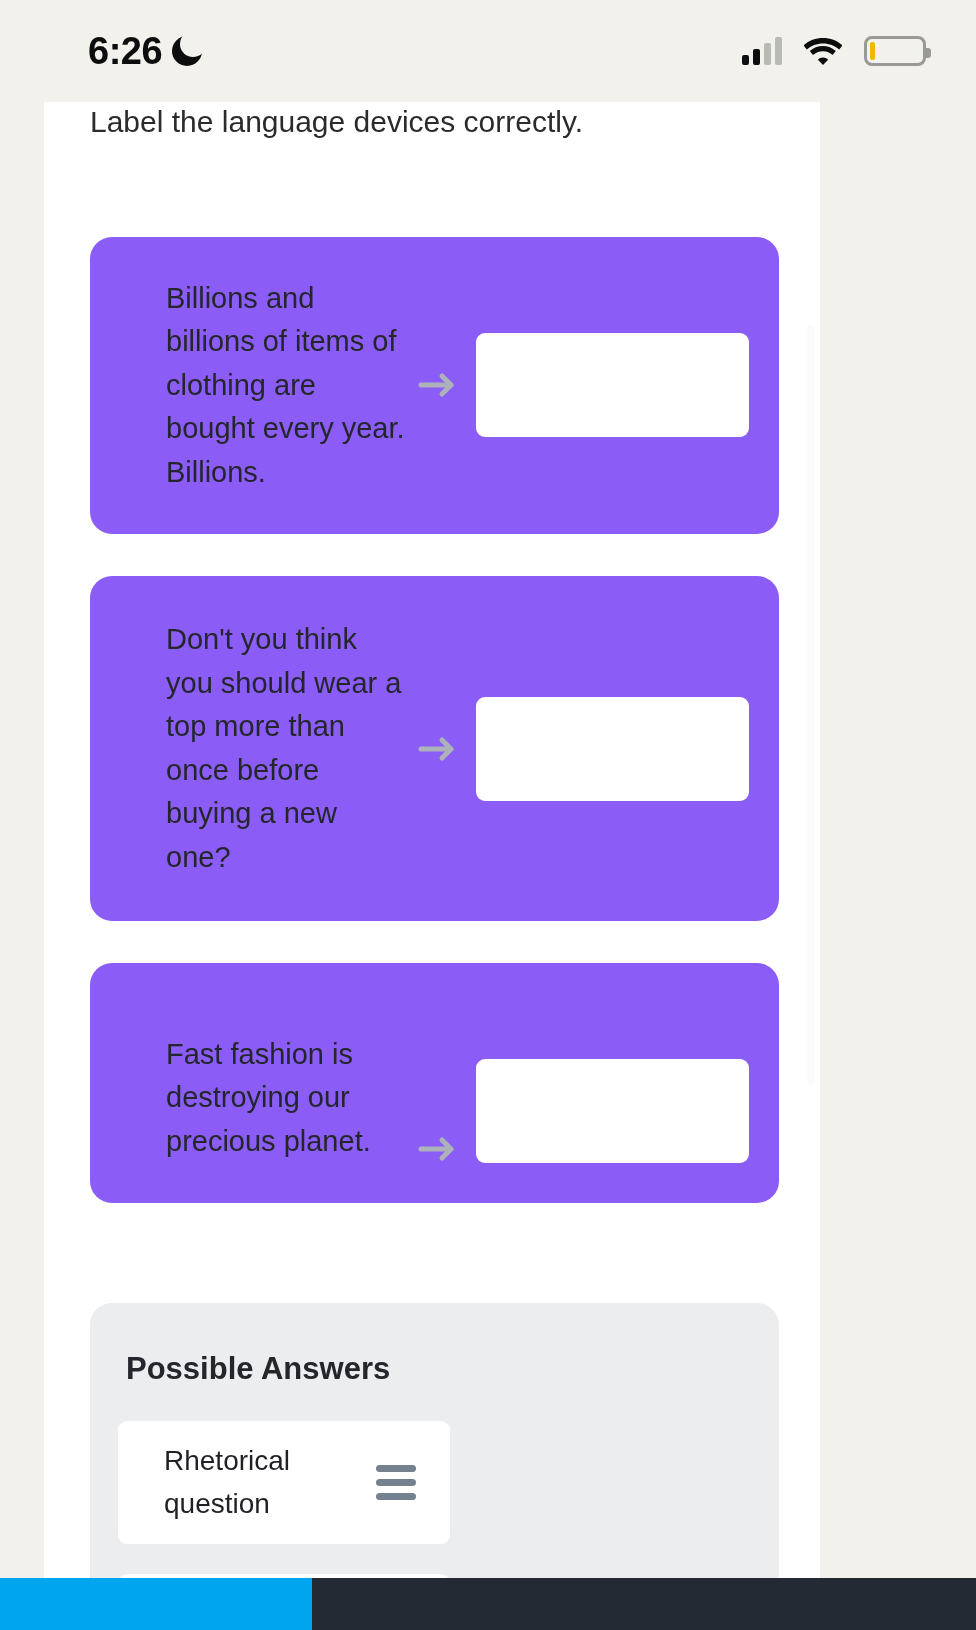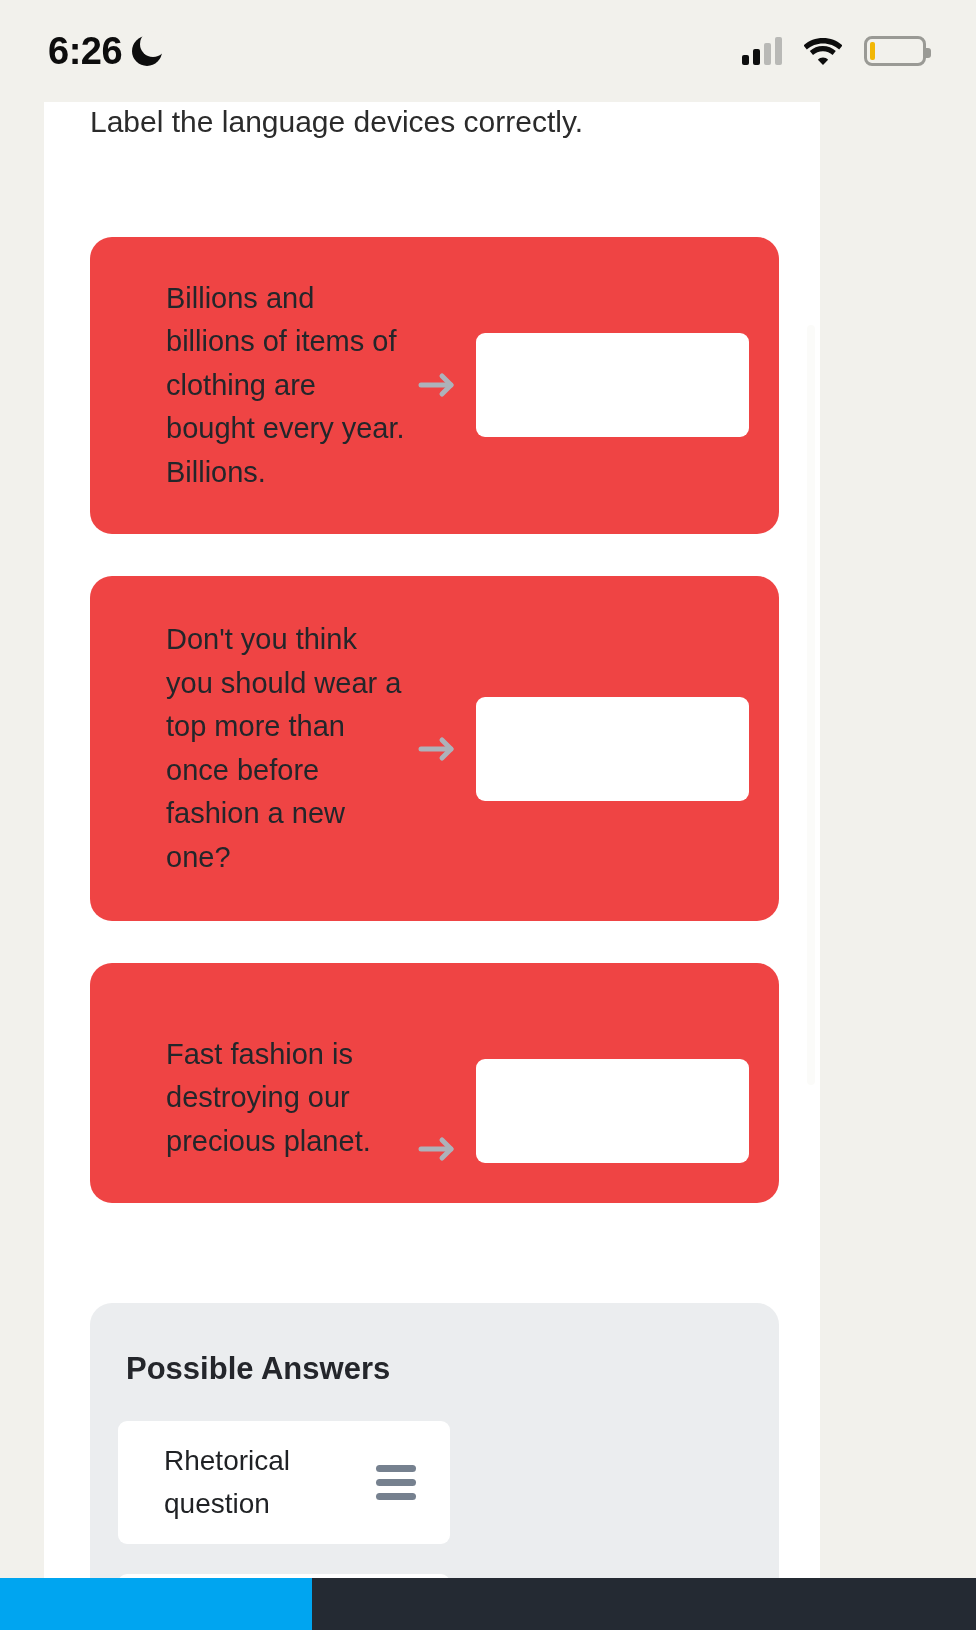--- a/index.html
+++ b/index.html
@@ -19,21 +19,21 @@
   
   .status-bar {
     position: absolute;
     top: 0; left: 0;
     width: 976px;
     height: 102px;
     background: #f2f1ec;
     display: flex;
     align-items: center;
     justify-content: space-between;
-    padding: 0 50px 0 48px;
+    padding: 0 50px 0 88px;
     z-index: 40;
   }
   .status-left {
     display: flex;
     align-items: center;
     gap: 10px;
   }
   .status-time {
     font-size: 38px;
     font-weight: bold;
@@ -148,21 +148,21 @@
   
   .cards {
     padding: 0 41px 0 46px;
     margin-top: 96px;
     display: flex;
     flex-direction: column;
     gap: 42px;
   }
 
   .task-card {
-    background: #ef4444;
+    background: #8b5cf6;
     border-radius: 22px;
     display: flex;
     align-items: center;
     padding: 40px 30px 40px 76px;
     min-height: 250px;
   }
 
   .task-prompt {
     width: 240px;
     flex: 0 0 240px;
@@ -301,21 +301,21 @@
       <div class="arrow-icon">
         <svg viewBox="0 0 40 28" width="40" height="28">
           <path d="M3 14h30" stroke="#adb2ba" stroke-width="5" stroke-linecap="round" fill="none"></path>
           <path d="M24 5l9 9-9 9" stroke="#adb2ba" stroke-width="5" stroke-linecap="round" stroke-linejoin="round" fill="none"></path>
         </svg>
       </div>
       <div class="drop-zone"></div>
     </div>
 
     <div class="task-card card-2">
-      <div class="task-prompt">Don't you think you should wear a top more than once before fashion a new one?</div>
+      <div class="task-prompt">Don't you think you should wear a top more than once before buying a new one?</div>
       <div class="arrow-icon">
         <svg viewBox="0 0 40 28" width="40" height="28">
           <path d="M3 14h30" stroke="#adb2ba" stroke-width="5" stroke-linecap="round" fill="none"></path>
           <path d="M24 5l9 9-9 9" stroke="#adb2ba" stroke-width="5" stroke-linecap="round" stroke-linejoin="round" fill="none"></path>
         </svg>
       </div>
       <div class="drop-zone"></div>
     </div>
 
     <div class="task-card card-3">

